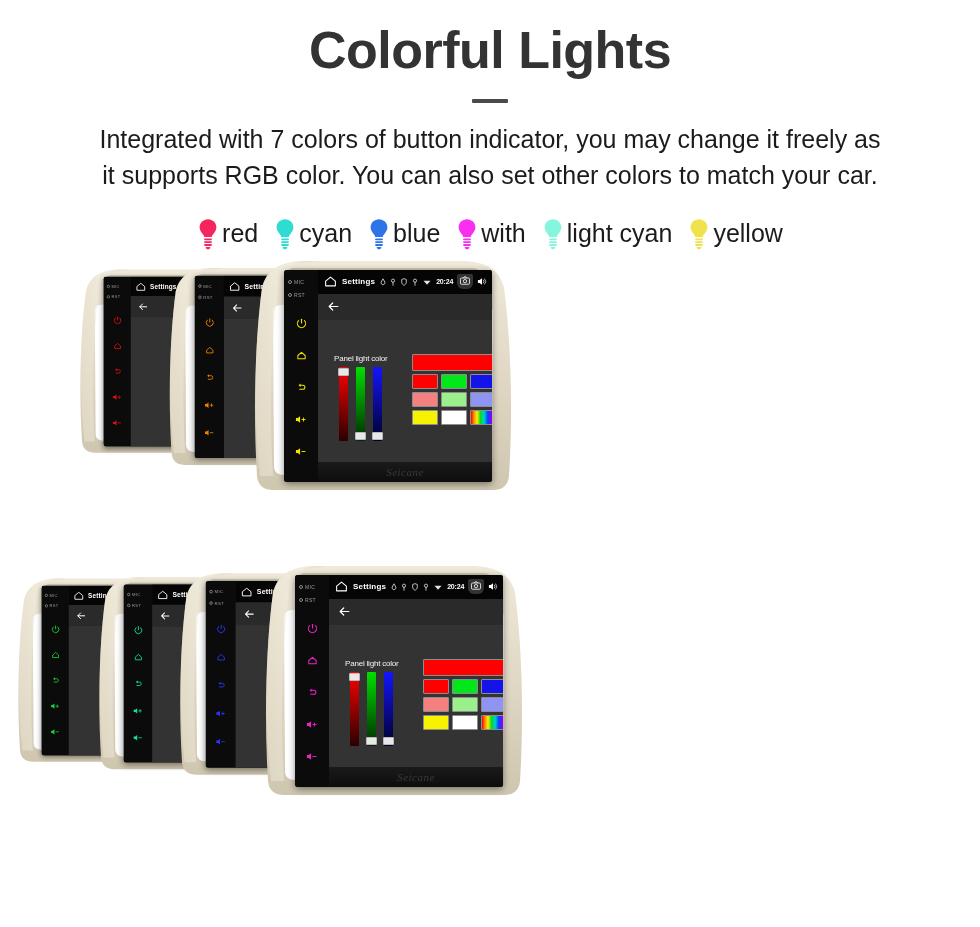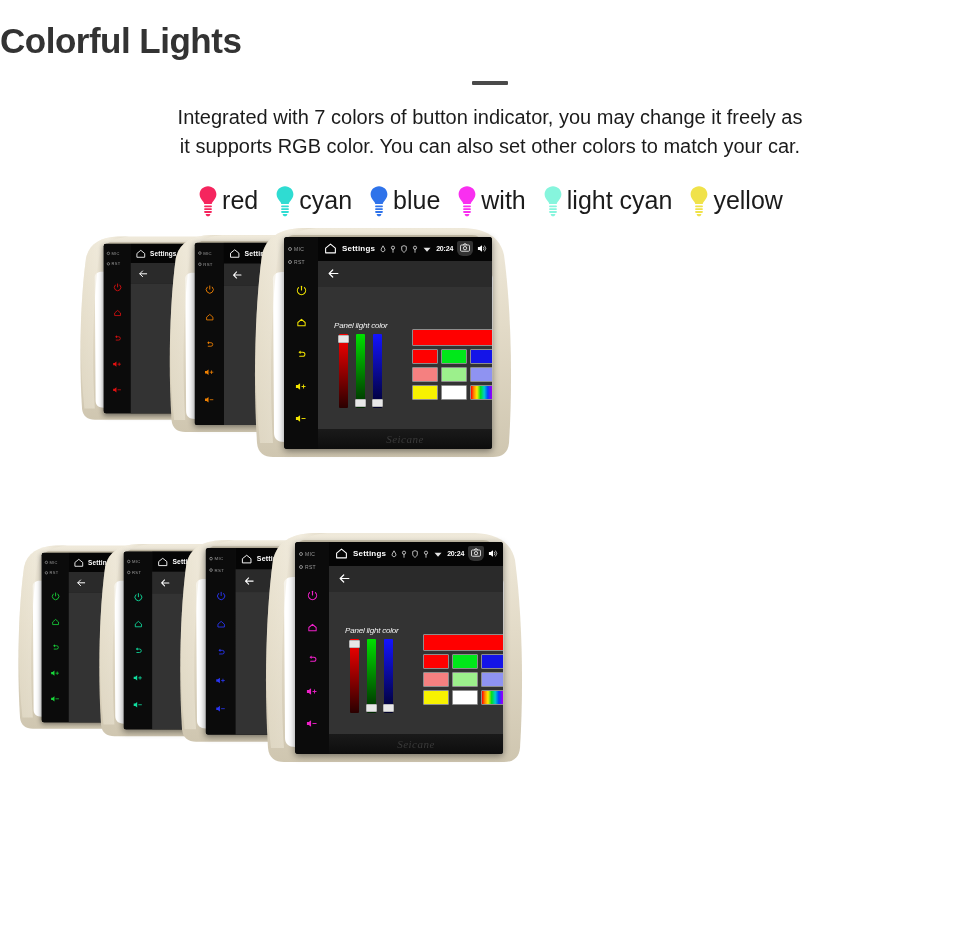--- a/index.html
+++ b/index.html
@@ -8,40 +8,40 @@
     margin: 0; padding: 0;
     width: 980px; height: 927px;
     background: #ffffff;
     font-family: "Liberation Sans", sans-serif;
     overflow: hidden;
   }
   .page { position: relative; width: 980px; height: 927px; background: #fff; }
 
   
   .hdr-title {
-    text-align: left;
-    font-size: 35px;
+    text-align: center;
+    font-size: 52px;
     font-weight: bold;
     color: #333333;
     letter-spacing: -0.5px;
     margin: 0;
     padding-top: 22px;
     line-height: 1.1;
   }
   .hdr-divider {
     width: 36px; height: 4px;
     background: #4a4a4a;
     margin: 20px auto 0 auto;
     border-radius: 1px;
   }
   .hdr-body {
     margin: 18px auto 0 auto;
     width: 920px;
     text-align: center;
-    font-size: 20px;
+    font-size: 25px;
     line-height: 1.45;
     color: #1b1b1b;
   }
 
   
   .legend {
     display: flex;
     justify-content: center;
     align-items: center;
     gap: 0px;
@@ -177,23 +177,22 @@
     position: absolute; left: 0; right: 0; top: 50px; bottom: 0;
     background: #333333;
   }
 
   
   .panel {
     position: absolute;
     left: 16px; top: 34px;
     right: 10px;
     display: flex;
-    align-items: center;
+    align-items: flex-start;
     gap: 24px;
-    font-style: italic;
   }
   .panel-left { width: 76px; }
   .panel-caption {
     font-size: 8px; color: #f2f2f2;
     text-align: center; margin-bottom: 4px;
     white-space: nowrap;
     letter-spacing: -.2px;
   }
   .sliders { display: flex; justify-content: center; gap: 8px; }
   .slider {

